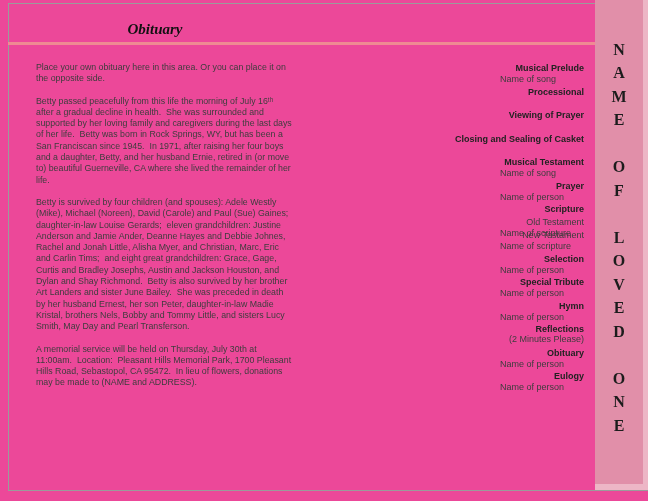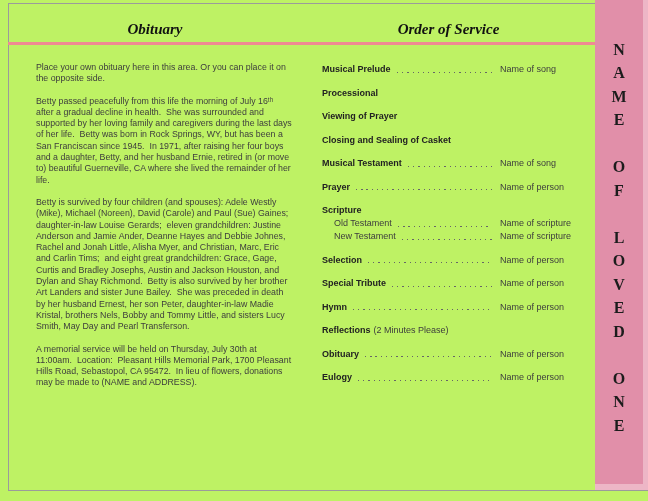--- a/index.html
+++ b/index.html
@@ -4,41 +4,41 @@
 <style>
   :root{
     --sidebar-pink:#e18fa9;
     --sidebar-pink-light:#edb6c6;
     --rule-pink:#ef8a93;
     --border-gray:#9b9b9b;
     --text-dark:#3d3d3d;
   }
   html,body{margin:0;padding:0;background:#ffffff;}
   .page{
-    position:relative;width:648px;height:501px;background:#bef264;overflow:hidden;
+    position:relative;width:648px;height:501px;background:#ec4899;overflow:hidden;
     font-family:"Liberation Sans",sans-serif;color:var(--text-dark);
   }
   .border-top{position:absolute;left:8px;top:3px;width:587px;height:1px;background:var(--border-gray);}
   .border-left{position:absolute;left:8px;top:3px;width:1px;height:488px;background:var(--border-gray);}
   .border-bottom{position:absolute;left:8px;top:490px;width:640px;height:1px;background:var(--border-gray);z-index:3;}
   .pink-rule{position:absolute;left:8px;top:42px;width:587px;height:3px;background:var(--rule-pink);}
   .half-title{
     position:absolute;top:21px;height:20px;text-align:center;
     font-family:"Liberation Serif",serif;font-style:italic;font-weight:700;
     font-size:15px;color:#111;
   }
   .title-left{left:8px;width:294px;}
   .title-right{left:302px;width:293px;}
   .obit-body{
     position:absolute;left:36px;top:62px;width:267px;
     font-size:8.8px;line-height:11.3px;
   }
   .obit-body p{margin:0 11px 11px 0;white-space:pre-wrap;}
   .order-body{position:absolute;left:322px;top:63px;width:262px;font-size:9px;}
-  .os-row{display:flex;align-items:flex-end;height:11px;margin-bottom:12.5px;}
+  .os-row{display:flex;align-items:flex-end;height:11px;margin-bottom:12.5px;flex-direction:column;}
   .os-row.tight{margin-bottom:2px;}
   .os-label{font-weight:700;white-space:nowrap;color:#222;}
   .os-sub{padding-left:12px;}
   .os-sub .os-label{font-weight:400;color:var(--text-dark);}
   .os-suffix{margin-left:3px;white-space:nowrap;}
   .os-leader{
     flex:1;align-self:flex-end;height:2px;margin:0 8px 1px 6px;
     background-image:repeating-linear-gradient(to right,#666 0 1.3px,transparent 1.3px 5.2px);
     background-position:left bottom;background-repeat:repeat-x;background-size:100% 1.4px;
   }
@@ -59,21 +59,20 @@
 </head>
 <body>
 
 <div class="page">
 
   <div class="border-top"></div>
   <div class="border-left"></div>
   <div class="border-bottom"></div>
 
   <div class="half-title title-left">Obituary</div>
-  <div class="half-title title-right">Order of Service</div>
   <div class="pink-rule"></div>
 
   <div class="obit-body">
     <p>Place your own obituary here in this area. Or you can place it on the opposite side.</p>
     <p>Betty passed peacefully from this life the morning of July 16ᵗʰ after a gradual decline in health.  She was surrounded and supported by her loving family and caregivers during the last days of her life.  Betty was born in Rock Springs, WY, but has been a San Franciscan since 1945.  In 1971, after raising her four boys and a daughter, Betty, and her husband Ernie, retired in (or move to) beautiful Guerneville, CA where she lived the remainder of her life.</p>
     <p>Betty is survived by four children (and spouses): Adele Westly (Mike), Michael (Noreen), David (Carole) and Paul (Sue) Gaines;  daughter-in-law Louise Gerards;  eleven grandchildren: Justine Anderson and Jamie Ander, Deanne Hayes and Debbie Johnes, Rachel and Jonah Little, Alisha Myer, and Christian, Marc, Eric and Carlin Tims;  and eight great grandchildren: Grace, Gage, Curtis and Bradley Josephs, Austin and Jackson Houston, and Dylan and Shay Richmond.  Betty is also survived by her brother Art Landers and sister June Bailey.  She was preceded in death by her husband Ernest, her son Peter, daughter-in-law Madie Kristal, brothers Nels, Bobby and Tommy Little, and sisters Lucy Smith, May Day and Pearl Transferson.</p>
     <p>A memorial service will be held on Thursday, July 30th at 11:00am.  Location:  Pleasant Hills Memorial Park, 1700 Pleasant Hills Road, Sebastopol, CA 95472.  In lieu of flowers, donations may be made to (NAME and ADDRESS).</p>
   </div>
 
   <div class="order-body">

